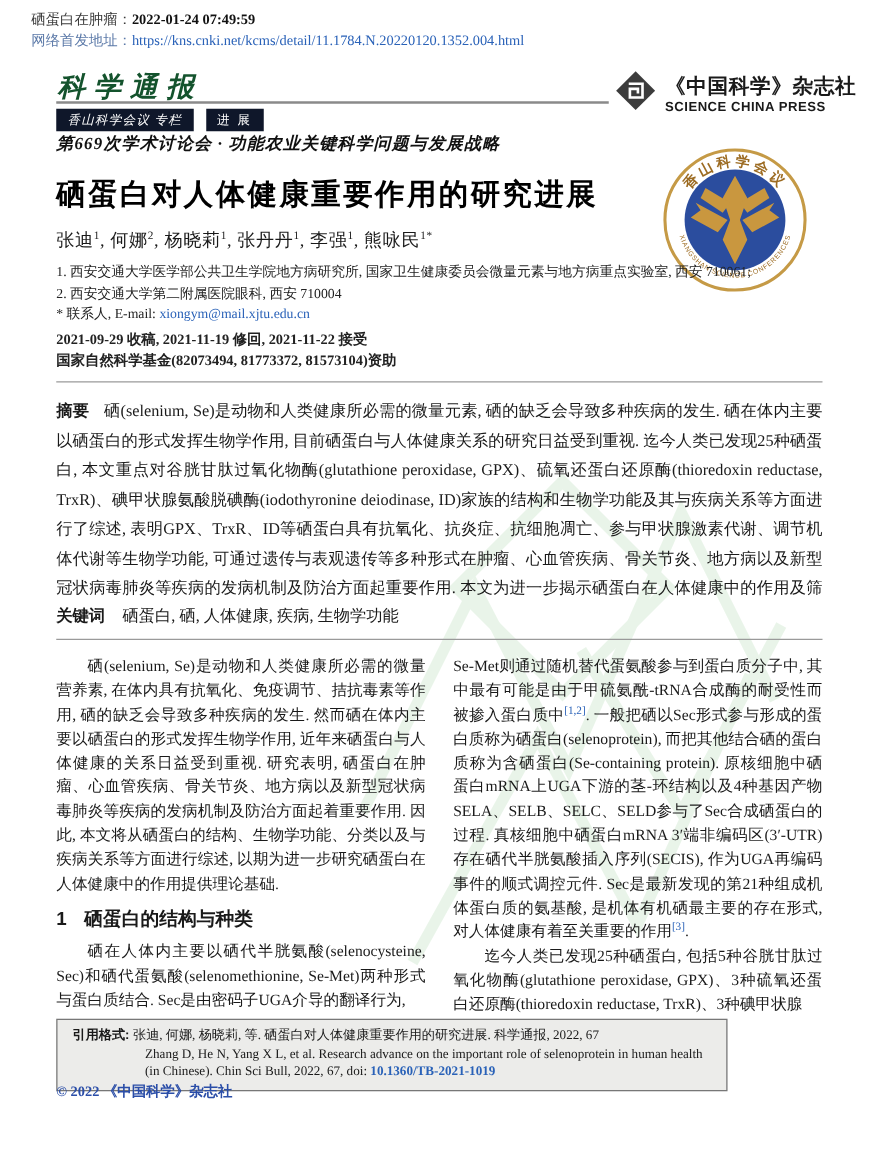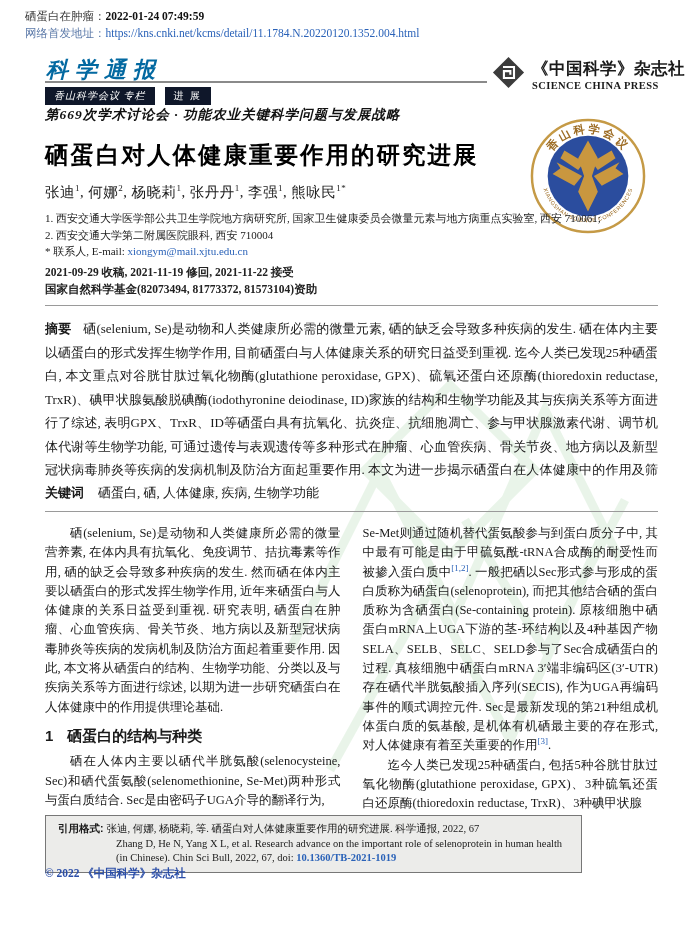--- a/index.html
+++ b/index.html
@@ -2,35 +2,35 @@
 <html><head>
 <meta charset="utf-8">
 <style>
   * { margin:0; padding:0; box-sizing:border-box; }
   html,body { background:#888; }
   #page {
     position:relative; width:700px; height:933px; background:#ffffff;
     margin:0 auto; overflow:hidden;
     font-family:"Liberation Serif","DejaVu Serif",serif; color:#1a1a1a;
   }
-  .sans { font-family:Liberation Serif, serif; }
+  .sans { font-family:Liberation Sans, sans-serif; }
 
   
   #watermark { position:absolute; left:270px; top:350px; opacity:.5; pointer-events:none; }
 
   
   #meta { position:absolute; left:25px; top:8px; font-size:11.5px; line-height:17px; }
   #meta .lbl1 { color:#3a3a3a; }
   #meta .val1 { color:#111; font-weight:bold; }
   #meta .lbl2 { color:#5b79a8; }
   #meta .url  { color:#2a62b8; text-decoration:none; }
 
   
   #journal-name { position:absolute; left:46px; top:55px; font-size:22px; font-weight:bold;
-    font-style:italic; letter-spacing:7px; color:#0369a1; }
+    font-style:italic; letter-spacing:7px; color:#14532d; }
   #masthead-rule { position:absolute; left:45px; top:81px; width:442px; height:2px; background:#8a8a8a; }
   #press { position:absolute; left:492px; top:56px; display:flex; align-items:center; gap:7px; }
   #press .cn { font-size:16.5px; font-weight:bold; letter-spacing:.5px; }
   #press .en { font-size:10.5px; font-weight:bold; letter-spacing:.4px; }
 
   #badges { position:absolute; left:45px; top:87px; display:flex; gap:10px; }
   .badge { background:#0f172a; color:#fff; font-size:10px; padding:2px 9px; letter-spacing:2px; }
   .badge.script { font-style:italic; letter-spacing:1px; }
 
   #session-line { position:absolute; left:45px; top:106px; font-size:13.5px; font-weight:bold;

